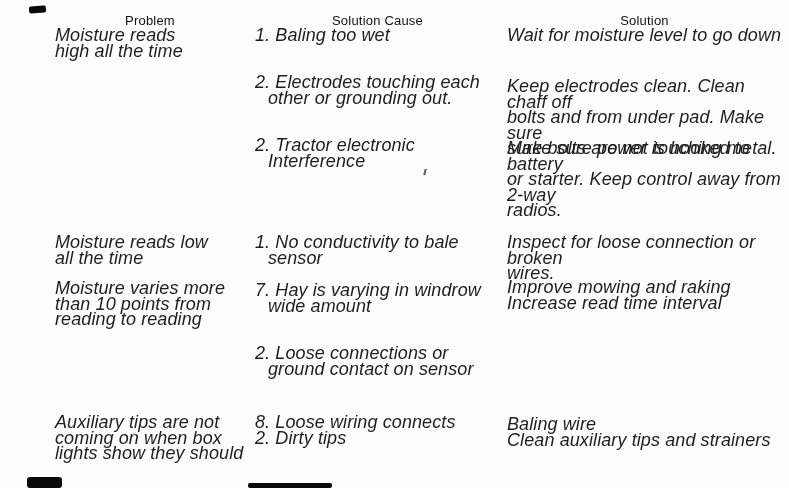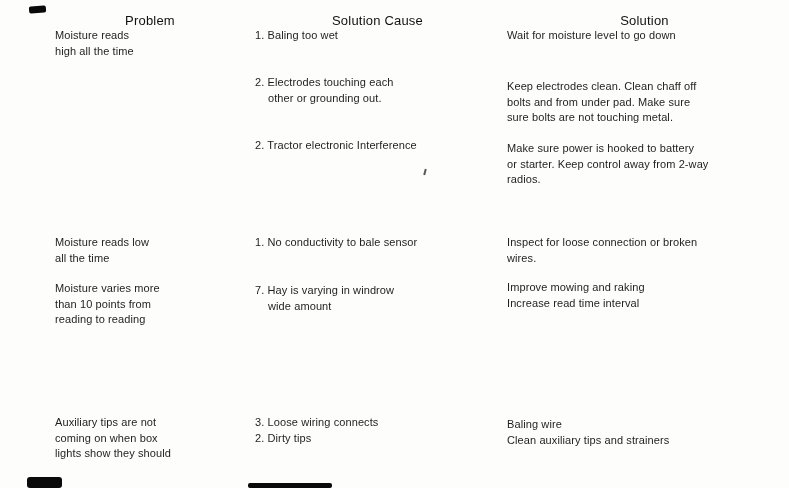--- a/index.html
+++ b/index.html
@@ -11,24 +11,25 @@
     position: relative;
     width: 789px;
     height: 488px;
     background: #fdfdfc;
     overflow: hidden;
     font-family: "Liberation Sans", sans-serif;
     color: #1e1e1e;
   }
   .cell {
     position: absolute;
-    font-size: 11px;
+    font-size: 18px;
     line-height: 15.5px;
     white-space: pre-line;
     letter-spacing: 0.1px;
+    font-style: italic;
   }
   .hdr {
     position: absolute;
     font-size: 13px;
     font-weight: normal;
     letter-spacing: 0.2px;
     color: #111;
     text-align: center;
   }
   .col-problem  { left: 55px;  width: 190px; }
@@ -75,25 +76,27 @@
 wires.</div>
 
   <div class="cell col-problem" style="top:281px">Moisture varies more
 than 10 points from
 reading to reading</div>
   <div class="cell col-cause hang" style="top:283px">7. Hay is varying in windrow
 wide amount</div>
   <div class="cell col-solution" style="top:280px">Improve mowing and raking
 Increase read time interval</div>
 
+  <div class="cell col-cause hang" style="top:346px">2. Loose connections or
+ground contact on sensor</div>
 
   <div class="cell col-problem" style="top:415px">Auxiliary tips are not
 coming on when box
 lights show they should</div>
-  <div class="cell col-cause hang" style="top:415px">3. Loose wiring connects</div>
+  <div class="cell col-cause hang" style="top:415px">8. Loose wiring connects</div>
   <div class="cell col-solution" style="top:417px">Baling wire</div>
 
   <div class="cell col-cause hang" style="top:431px">2. Dirty tips</div>
   <div class="cell col-solution" style="top:433px">Clean auxiliary tips and strainers</div>
 
   <div class="artifact" style="left:29px; top:6px; width:17px; height:7px; border-radius:2px; transform:rotate(-4deg);"></div>
   <div class="artifact" style="left:27px; top:477px; width:35px; height:11px; border-radius:3px;"></div>
   <div class="artifact" style="left:248px; top:483px; width:84px; height:5px; border-radius:2px;"></div>
   <div class="artifact" style="left:424px; top:169px; width:2px; height:6px; background:#555; transform:rotate(15deg);"></div>
 

